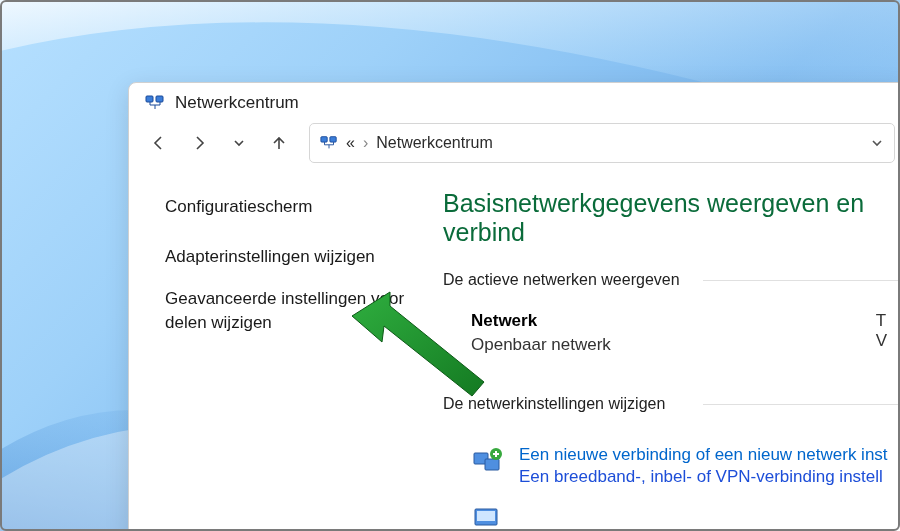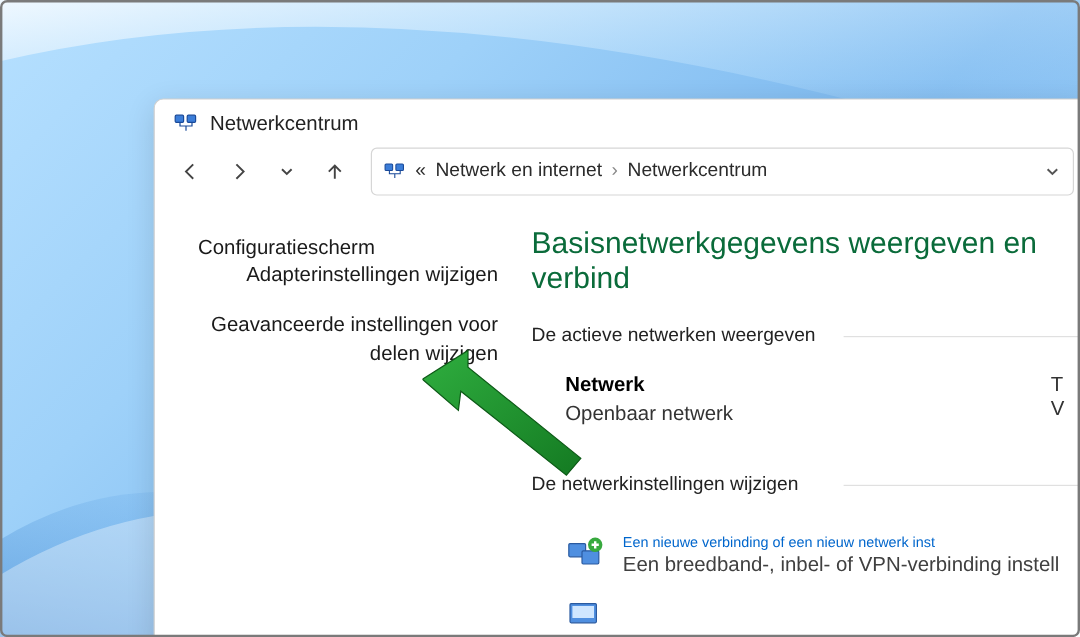--- a/index.html
+++ b/index.html
@@ -10,35 +10,35 @@
   .titlebar { display:flex; align-items:center; gap:10px; padding:10px 16px 4px 16px; font-size:17px; color:#222; }
   .titlebar svg { flex:0 0 auto; }
   .navrow { display:flex; align-items:center; gap:4px; padding:6px 12px 10px 12px; }
   .navbtn { width:36px; height:36px; display:flex; align-items:center; justify-content:center; border-radius:4px; color:#333; }
   .navbtn svg { stroke:#444; }
   .addrbar { flex:1; height:40px; border:1px solid #d6d6d6; border-radius:5px; display:flex; align-items:center; gap:8px; padding:0 10px; margin-left:8px; background:#fff; font-size:16px; color:#2b2b2b; }
   .addrbar .sep { color:#888; }
   .addrbar .spacer { flex:1; }
   .body { display:flex; }
   .sidebar { width:310px; padding:24px 0 0 36px; font-size:17px; color:#1a1a1a; }
-  .sidebar .home { }
-  .sidebar .lnk { margin-bottom:18px; line-height:1.4; max-width:250px;text-align:right; }
+  .sidebar .home { margin-bottom:28px; }
+  .sidebar .lnk { margin-bottom:18px; line-height:1.4; max-width:250px; }
   .content { flex:1; padding:16px 0 0 4px; }
   .content h1 { margin:0 0 24px 0; font-weight:400; font-size:25px; color:#0a6b3a; }
   .fieldset-label { font-size:16px; color:#222; position:relative; margin-bottom:22px; }
   .fieldset-label::after { content:""; position:absolute; top:50%; height:1px; background:#e0e0e0; }
   .fl1::after { left:260px; right:0; }
   .fl2::after { left:260px; right:0; }
   .netblock { padding-left:28px; margin-bottom:40px; position:relative; }
   .netblock .name { font-weight:600; font-size:17px; margin-bottom:4px; }
   .netblock .type { font-size:17px; color:#333; }
   .right-edge { position:absolute; right:20px; top:0; font-size:17px; color:#333; }
   .action-row { display:flex; gap:14px; padding:10px 0 6px 28px; align-items:flex-start; }
-  .action-row .txt .link { color:#0066cc; font-size:12px; }
-  .action-row .txt .desc { font-size:17px; color:#404040; margin-top:2px; }
+  .action-row .txt .link { color:#0066cc; font-size:17px; }
+  .action-row .txt .desc { font-size:17px; color:#1d4ed8; margin-top:2px; }
   .arrow-annot { position:absolute; pointer-events:none; }
   .crop-frame { position:absolute; inset:0; border:2px solid #7a7a7a; border-radius:6px; pointer-events:none; }
 </style>
 </head>
 <body>
 
 <svg class="wave" viewBox="0 0 900 531">
   <defs>
     <linearGradient id="g1" x1="0" y1="0" x2="1" y2="1">
       <stop offset="0" stop-color="#ffffff" stop-opacity="0.9"></stop>
@@ -87,21 +87,20 @@
         </svg>
     </div>
 
     <div class="addrbar">
       <svg width="18" height="18" viewBox="0 0 20 20">
         <rect x="1" y="3" width="7" height="6" rx="1" fill="#3b7dd8" stroke="#1a4a99"></rect>
         <rect x="11" y="3" width="7" height="6" rx="1" fill="#3b7dd8" stroke="#1a4a99"></rect>
         <path d="M5 9v3h10V9M10 12v4" stroke="#1a4a99" fill="none"></path>
       </svg>
       <span>«</span>
-      <span>Netwerk en internet</span>
       <span class="sep">›</span>
       <span>Netwerkcentrum</span>
       <span class="spacer"></span>
       <svg width="14" height="14" viewBox="0 0 14 14" fill="none" stroke="#555" stroke-width="1.6">
           <path d="M3 5l4 4 4-4"></path>
         </svg>
     </div>
   </div>
 
   <div class="body">

